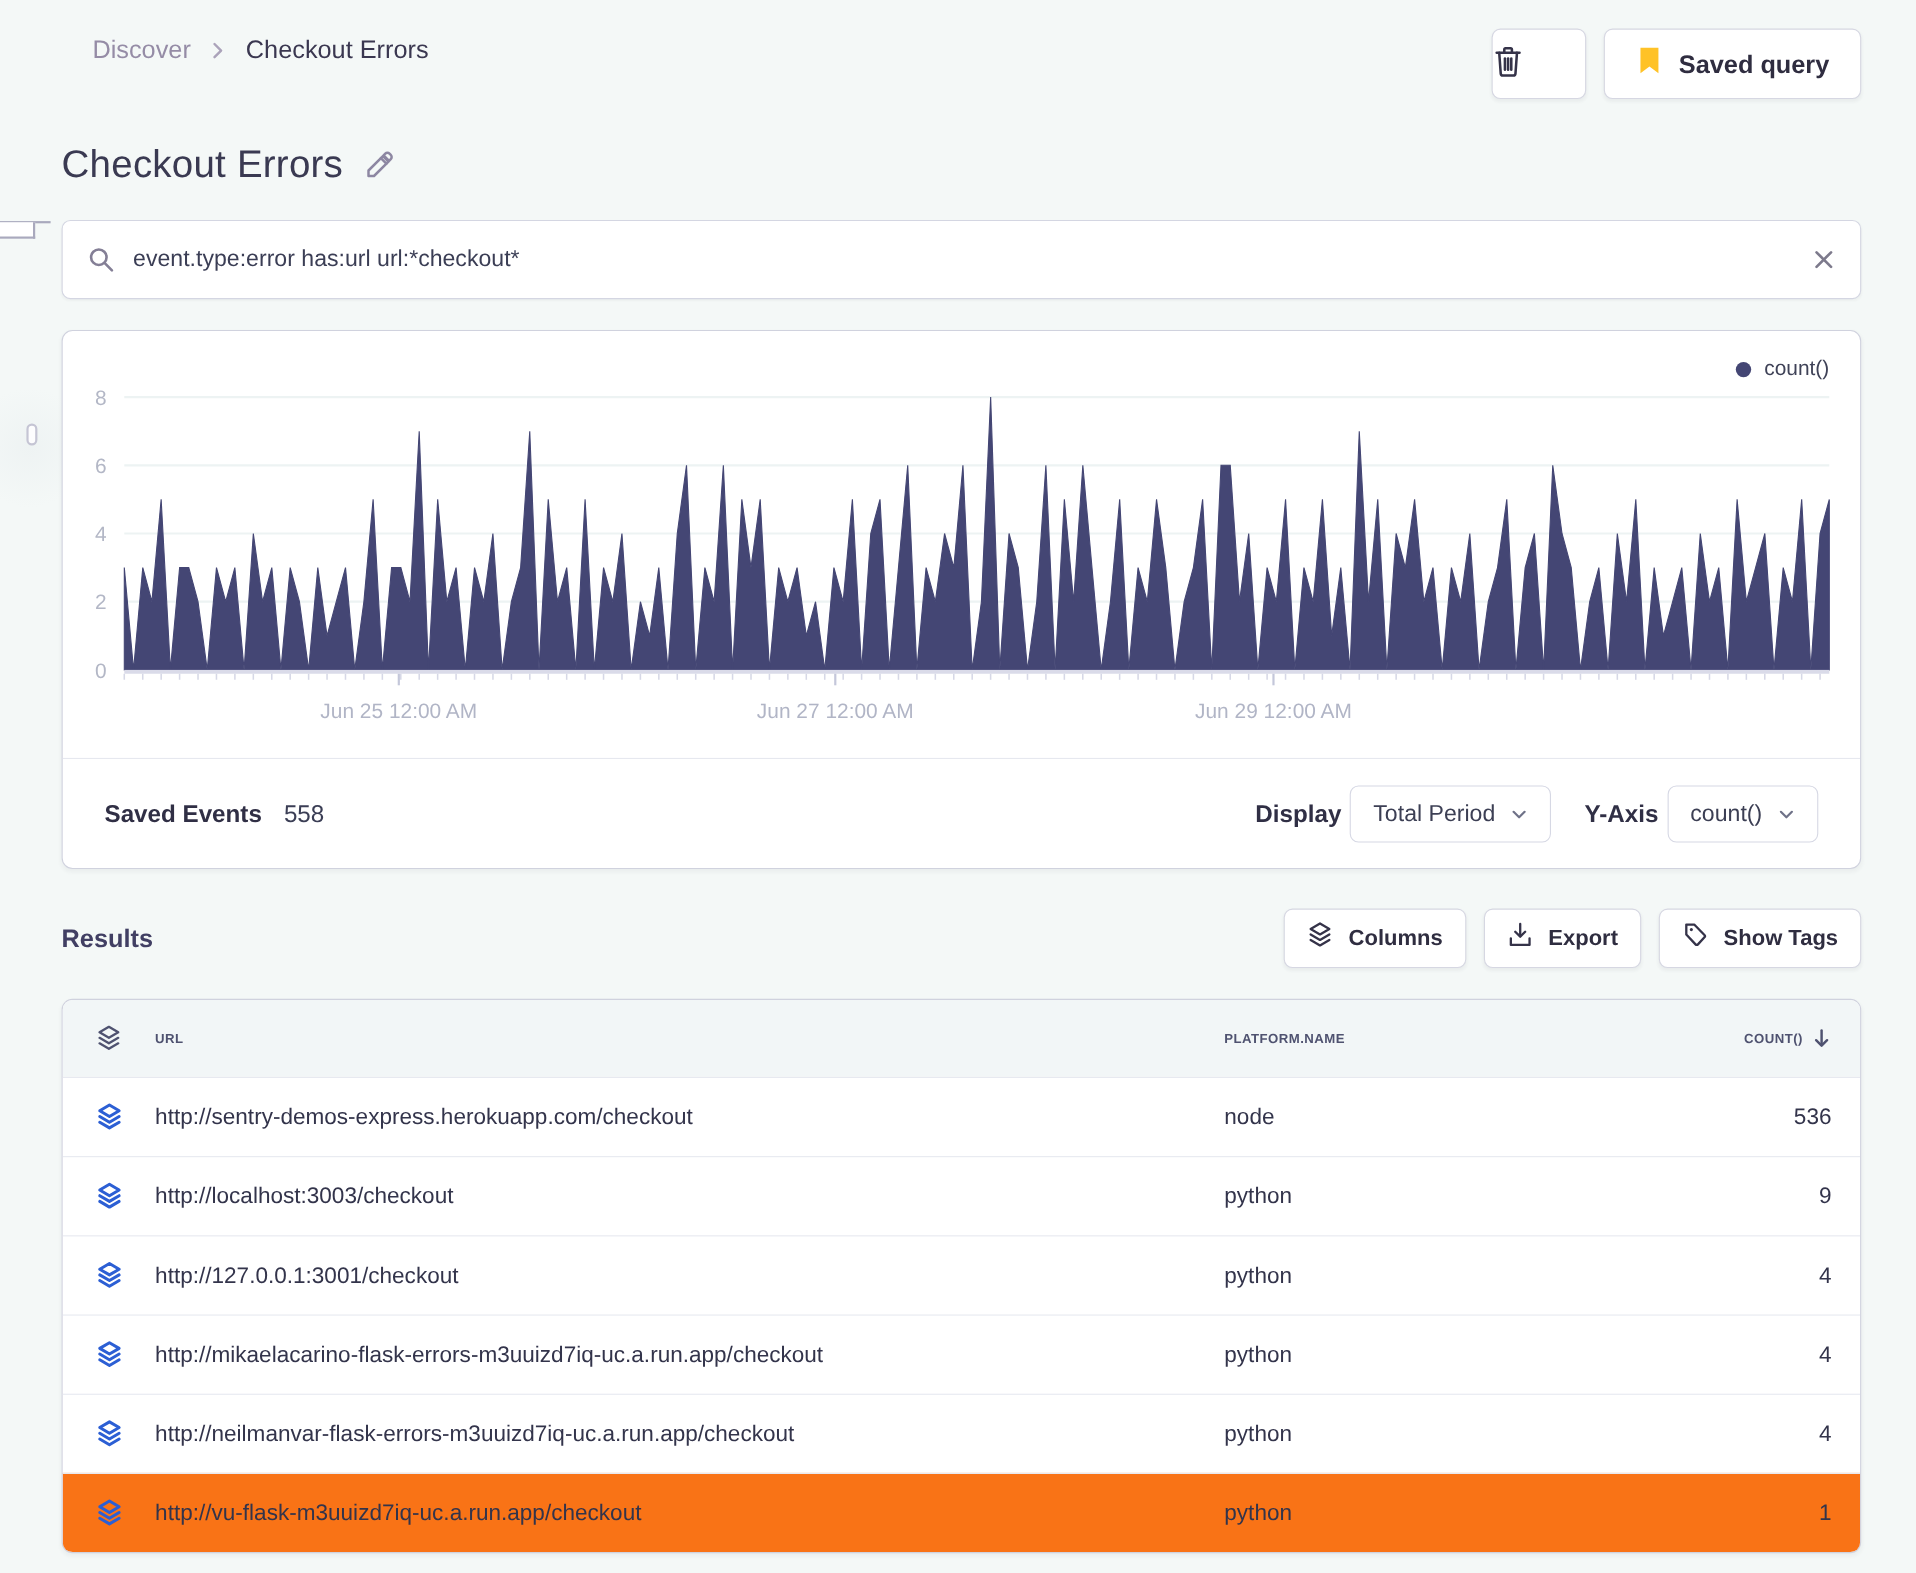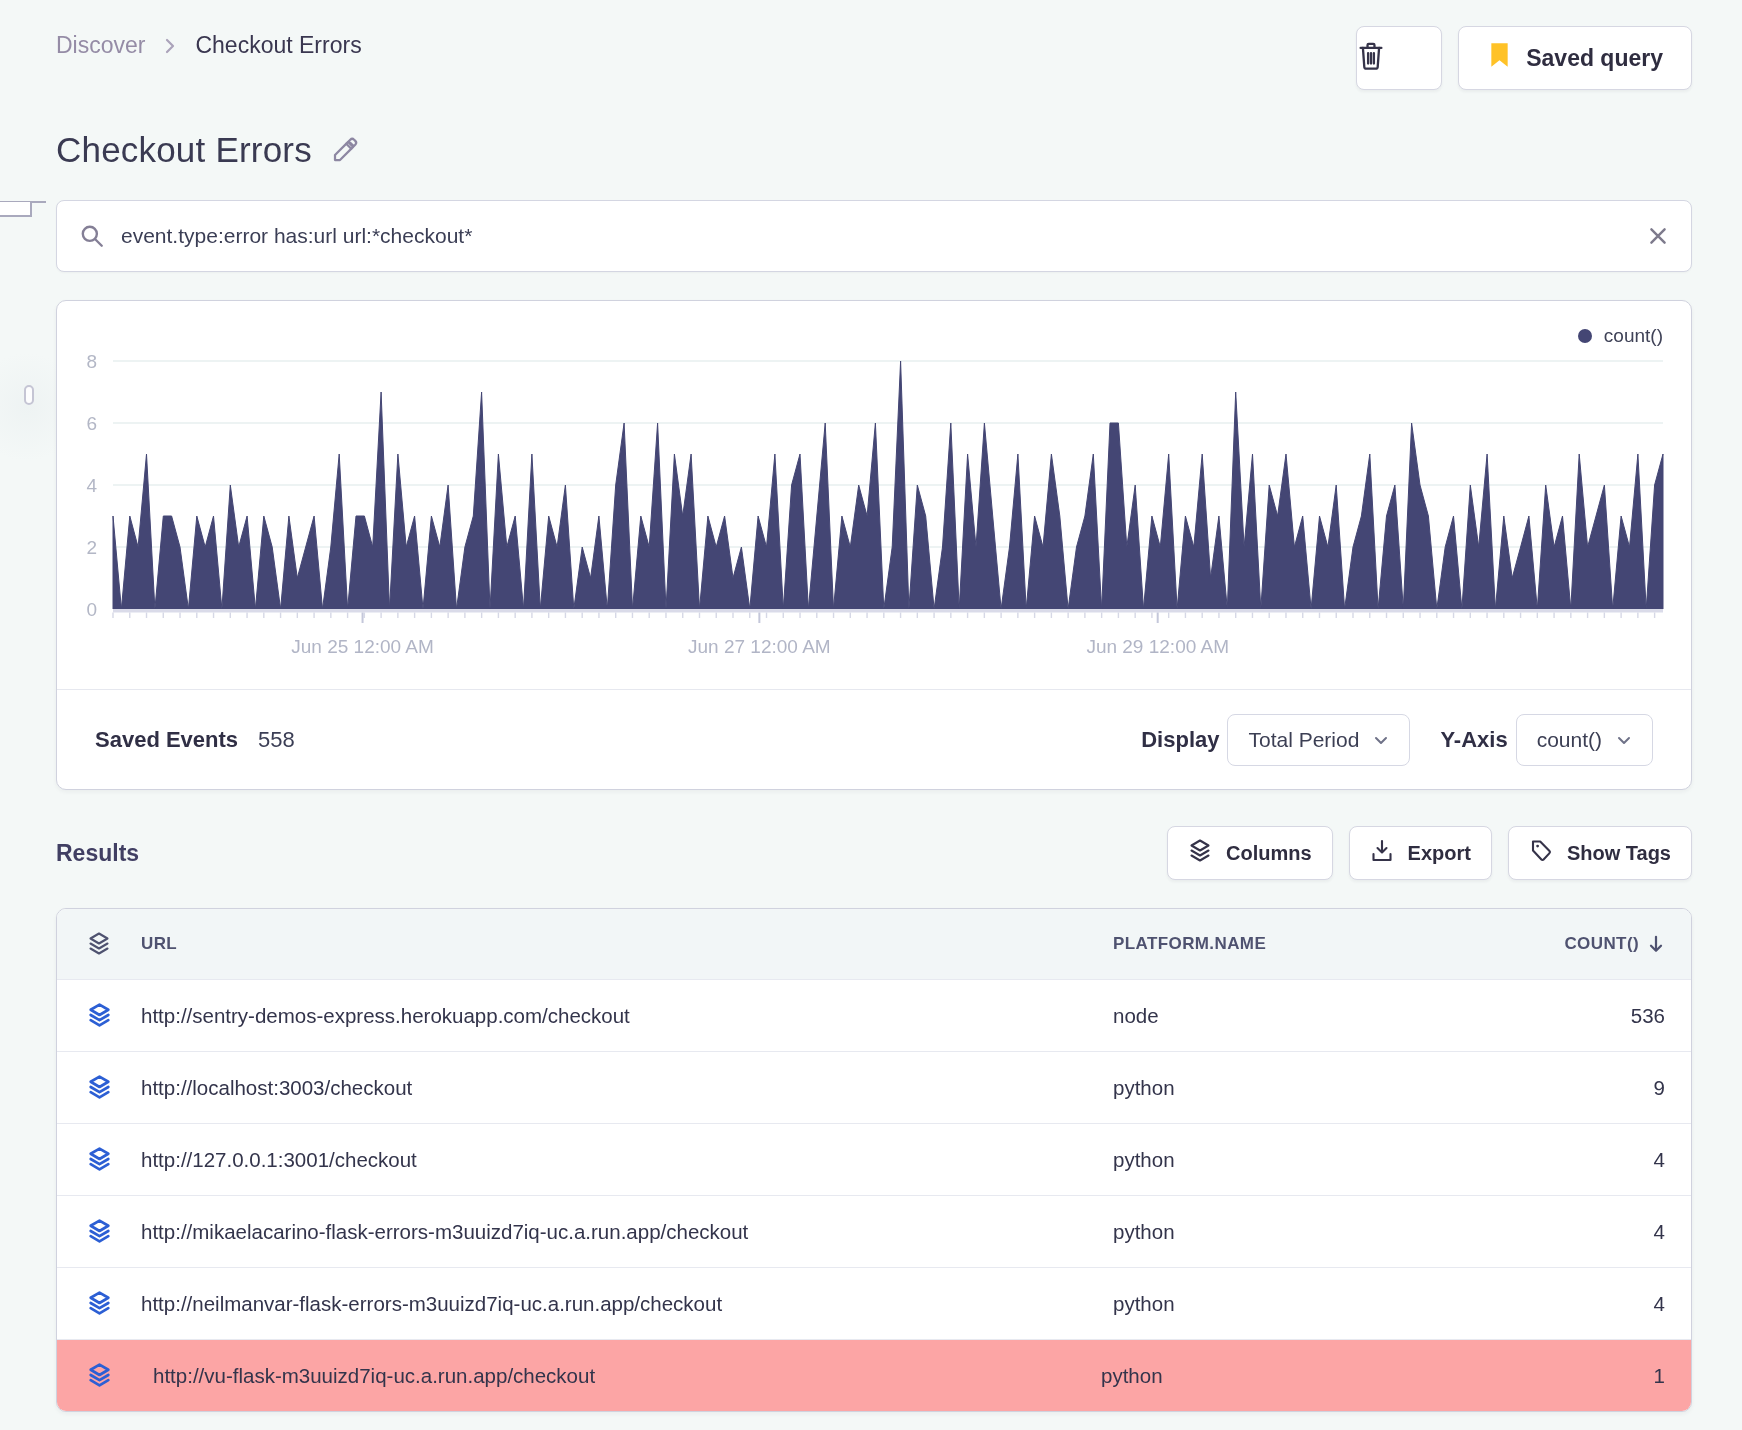--- a/index.html
+++ b/index.html
@@ -6,21 +6,21 @@
   html,body { width:1742px; height:1430px; overflow:hidden; }
   body {
     font-family:"Liberation Sans", sans-serif;
     background:#f4f8f7;
     color:#3d405a;
     position:relative;
   }
   .content { position:absolute; left:56px; right:50px; top:0; }
 
   
-  .topbar { display:flex; justify-content:space-between; align-items:flex-start; padding-top:26px; }
+  .topbar { display:flex; justify-content:space-between; align-items:flex-start; padding-top:26px;margin-left:28px; }
   .breadcrumb { display:flex; align-items:center; gap:16px; font-size:23px; padding-top:6px; }
   .breadcrumb .crumb-link { color:#958ca6; cursor:pointer; }
   .breadcrumb .crumb-current { color:#3a3750; }
   .crumb-sep { display:flex; align-items:center; }
   .top-actions { display:flex; gap:16px; }
   .btn {
     background:#fff; border:1.5px solid #d6d7e2; border-radius:8px;
     display:flex; align-items:center; justify-content:flex-start; gap:14px;
     color:#2f2d40; font-weight:bold; cursor:pointer;
     box-shadow:0 2px 3px rgba(45,40,60,.05);
@@ -80,25 +80,25 @@
   
   .results-row { display:flex; justify-content:space-between; align-items:center; margin-top:36px; }
   .results-heading { font-size:23px; font-weight:bold; color:#413f63; }
   .results-actions { display:flex; gap:16px; }
   .btn-small { height:54px; padding:0 20px; font-size:20px; }
 
   
   .table-card { margin-top:28px; overflow:hidden; }
   .tgrid { display:grid; grid-template-columns:84px 1fr 340px 238px; align-items:center; }
   .thead { background:#f2f6f7; height:70px; }
-  .th { font-size:17px; font-weight:bold; text-transform:uppercase; letter-spacing:.4px; color:#4f5270; cursor:pointer; }
+  .th { font-size:12px; font-weight:bold; text-transform:uppercase; letter-spacing:.4px; color:#4f5270; cursor:pointer; }
   .th-count { display:flex; align-items:center; justify-content:flex-end; gap:8px; padding-right:26px; }
   .icon-cell { display:flex; justify-content:center; cursor:pointer; }
   .trow { height:72px; border-top:1.5px solid #e7e9f0; background:#fff; cursor:pointer; }
-  .trow:last-child { background:#fca5a5;gap:12px; }
+  .trow:last-child { background:#f97316; }
   .cell-url, .cell-platform { font-size:20.5px; color:#33344b; overflow:hidden; white-space:nowrap; text-overflow:ellipsis; padding-right:20px; }
   .cell-count { font-size:20.5px; color:#33344b; text-align:right; padding-right:26px; }
 </style>
 </head>
 <body>
 
 <div class="edge-line"></div>
 <div class="edge-tab"></div>
 <div class="edge-dot-circle"></div>
 <div class="edge-capsule"></div>

